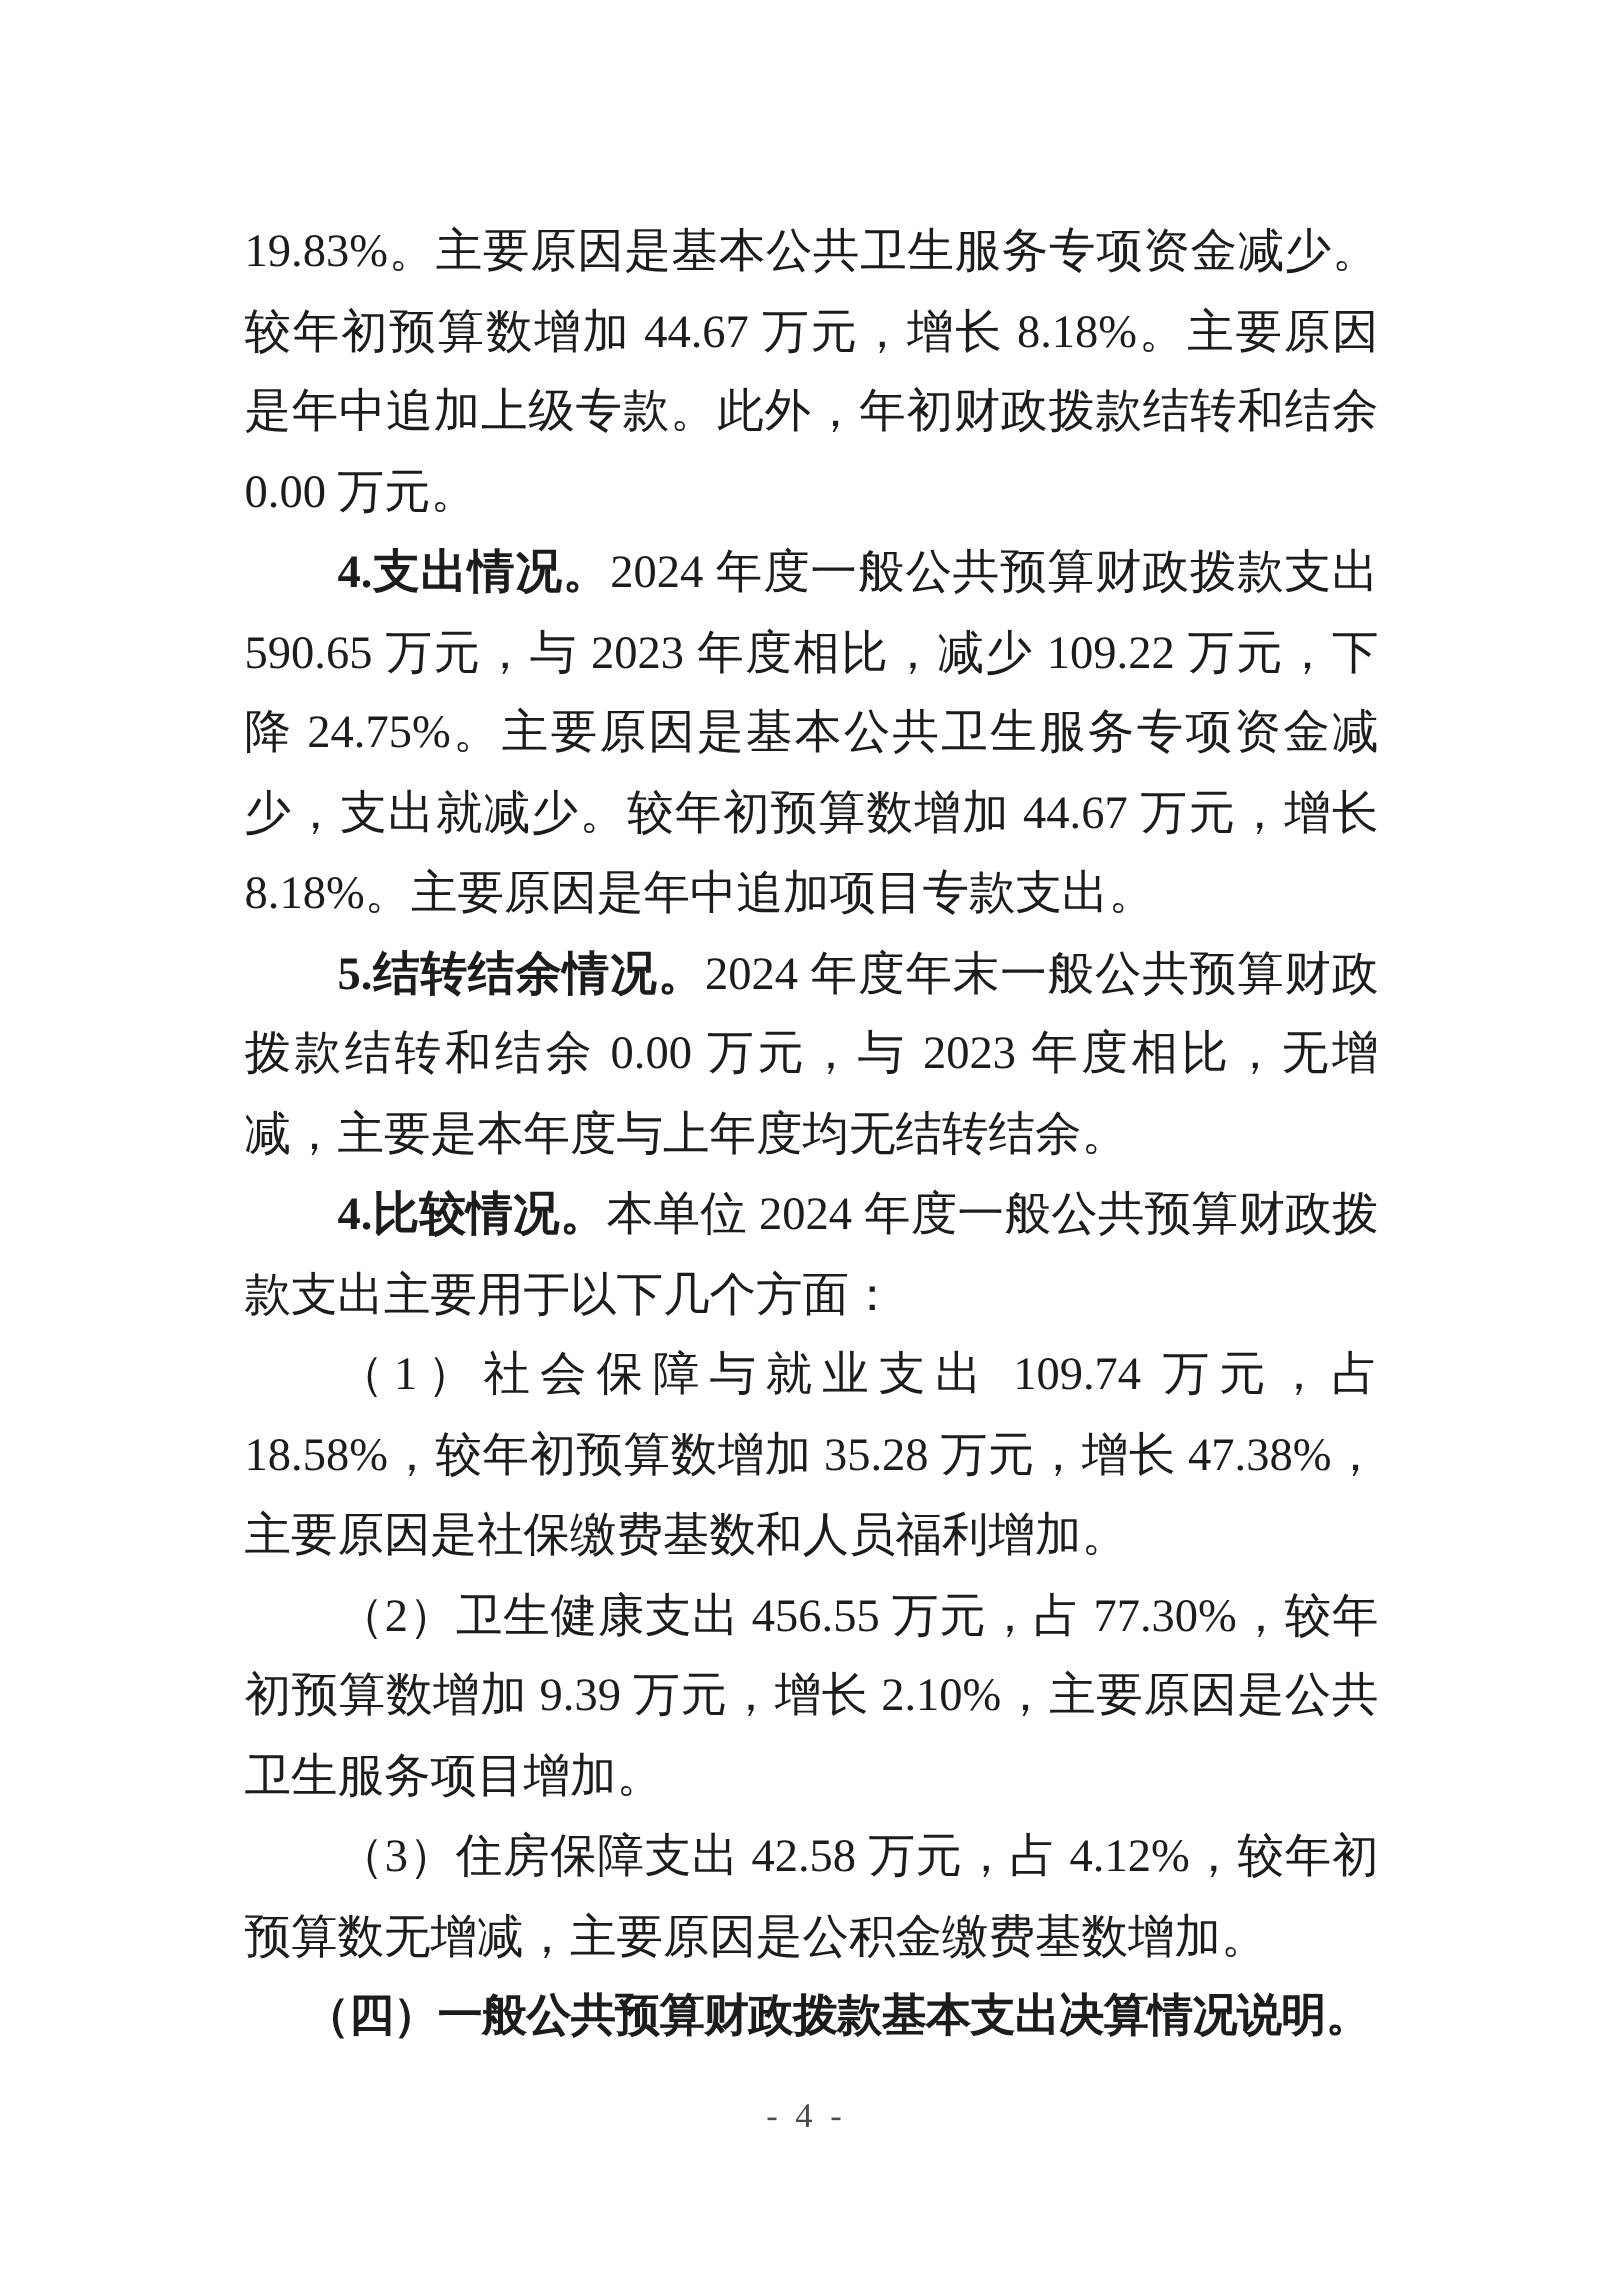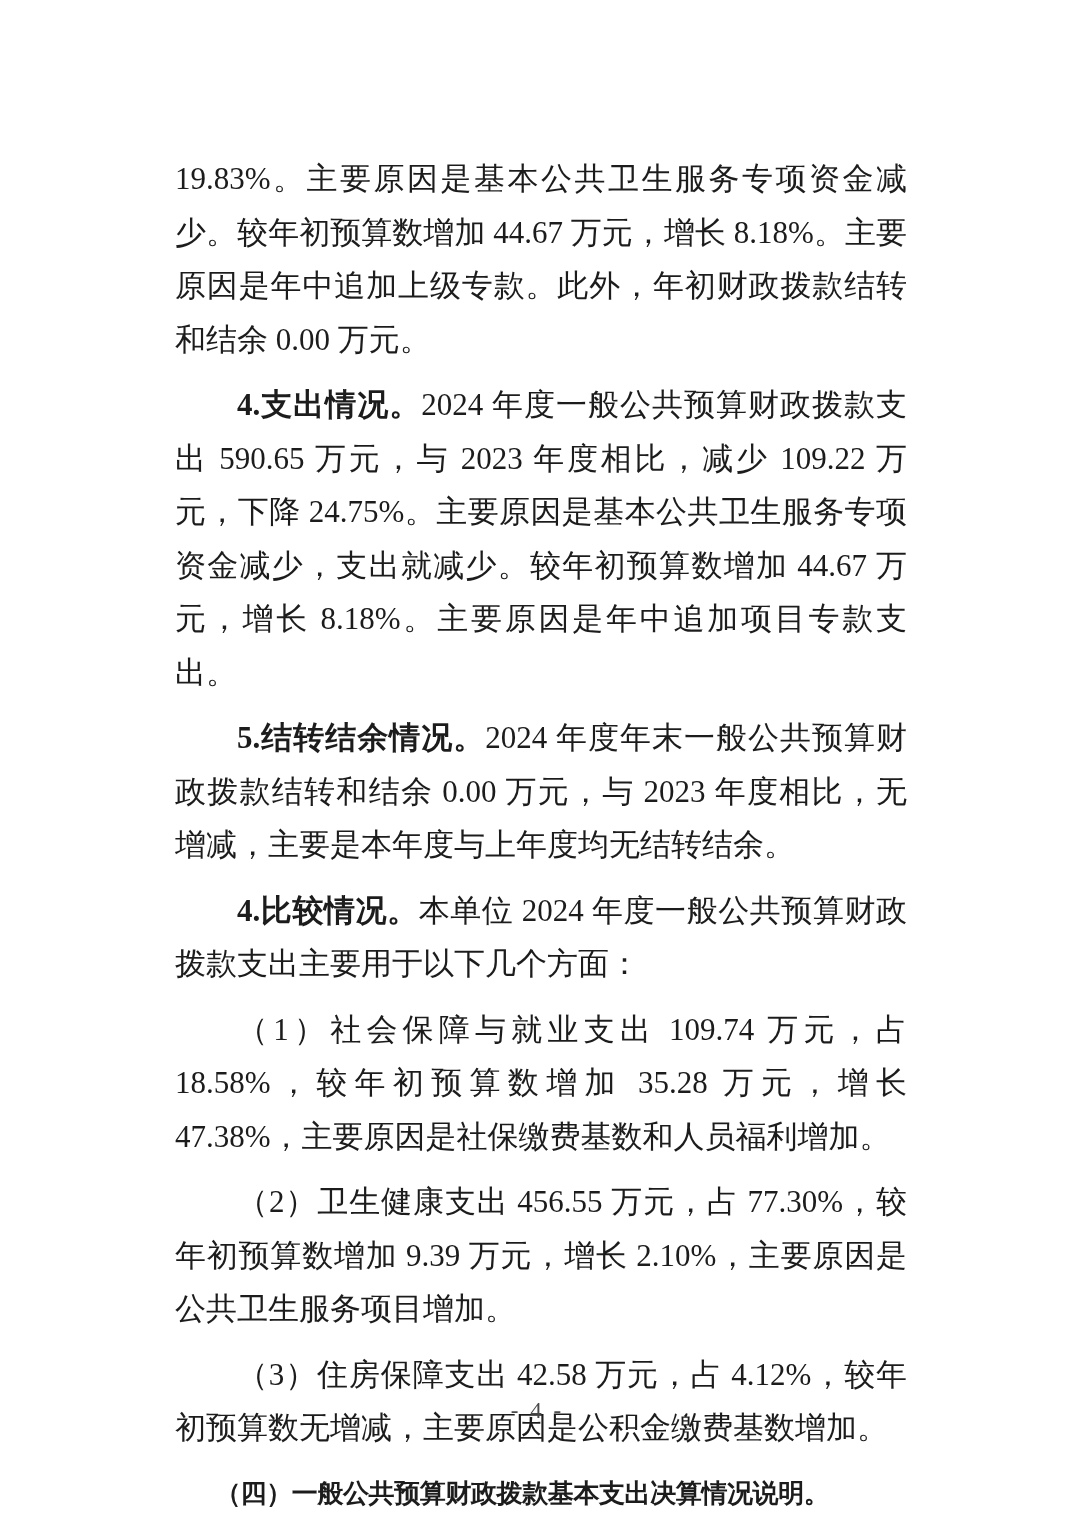--- a/index.html
+++ b/index.html
@@ -20,32 +20,32 @@
     position: absolute;
     left: 163px;
     top: 140px;
     width: 756px;
     font-size: 31px;
     line-height: 53.5px;
     text-align: justify;
     text-justify: inter-character;
   }
   p.para {
-    margin: 12px;
+    margin: 0;
     padding: 0;
   }
   p.indent {
     text-indent: 2em;
   }
   .lead {
     font-weight: bold;
   }
   p.heading {
     font-weight: bold;
-    font-size: 26px;
+    font-size: 30px;
     letter-spacing: -0.4px;
     text-indent: 40px;
   }
   .page-number {
     position: absolute;
     left: 0;
     right: 0;
     top: 1398px;
     text-align: center;
     font-size: 23px;

